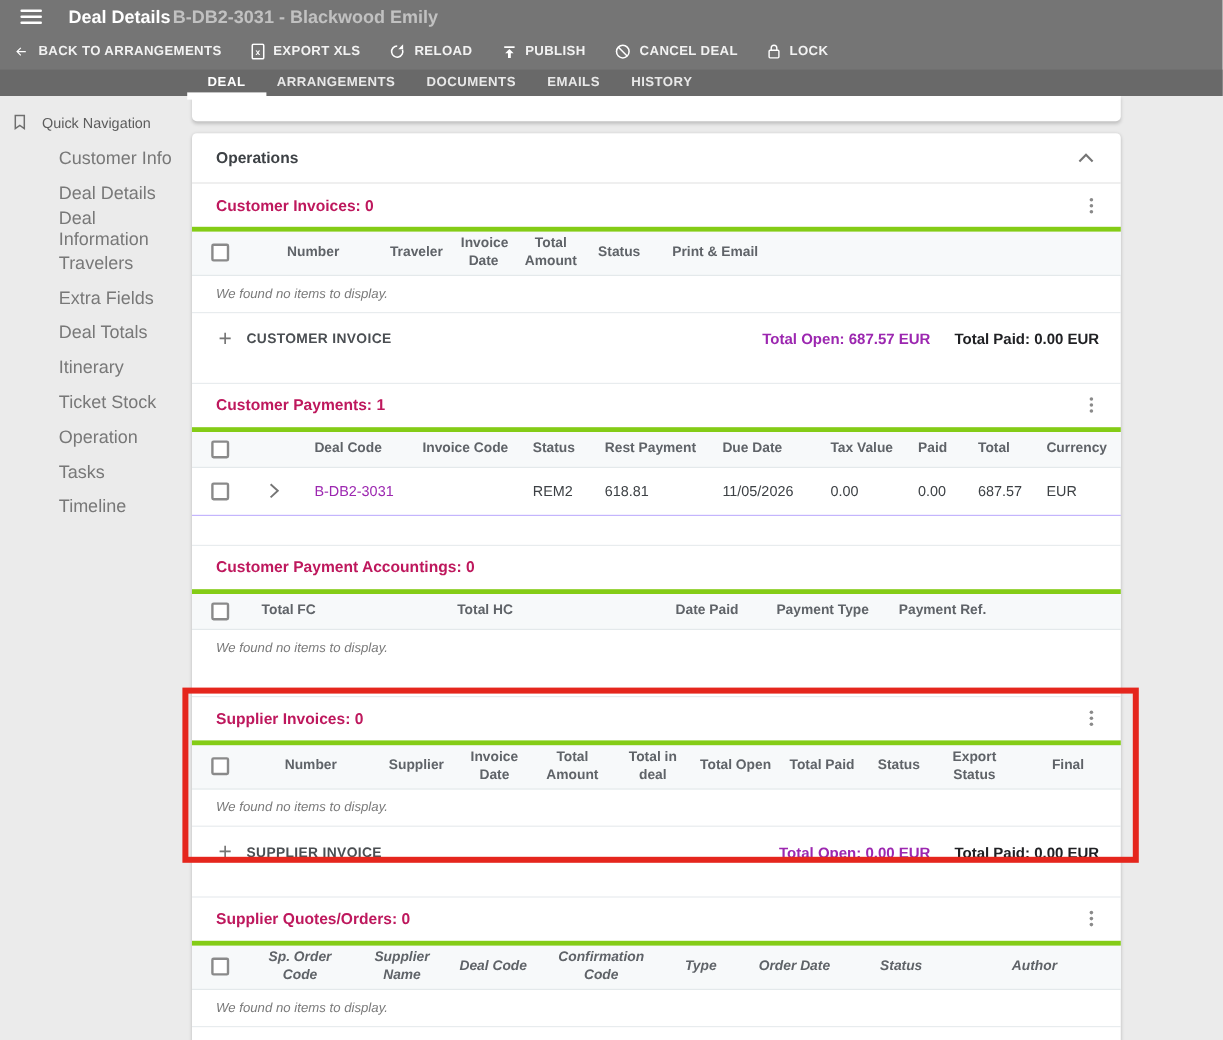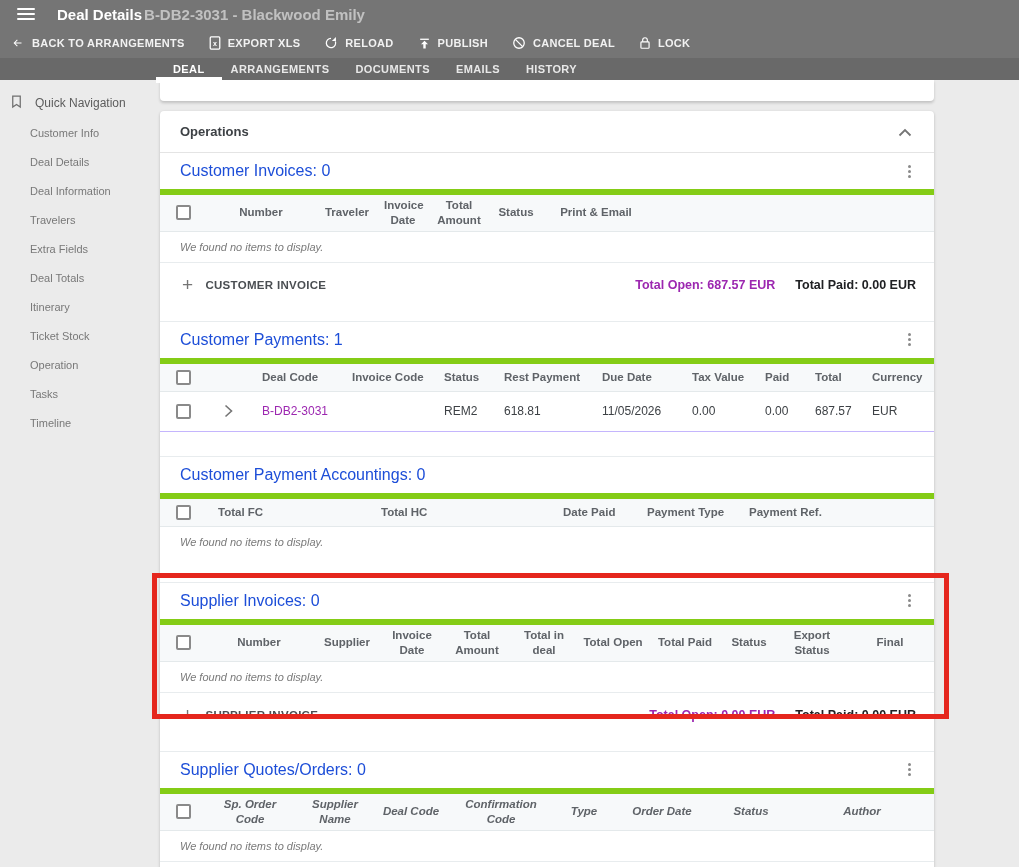--- a/index.html
+++ b/index.html
@@ -21,40 +21,40 @@
   .tool svg { display:block; }
   .tabbar { height:22px; background:#696969; display:flex; align-items:stretch; padding-left:160px; }
   .tab { position:relative; display:flex; align-items:center; padding:0 13px; font-size:11px; font-weight:bold;
          color:rgba(255,255,255,.85); letter-spacing:.4px; cursor:pointer; }
   .tab.active { color:#fff; }
   .tab.active::after { content:""; position:absolute; left:-4px; right:-4px; bottom:-3px; height:6px; background:#fff; }
   
   .sidebar { position:absolute; top:88px; left:0; width:154px; }
   .qnav-head { display:flex; align-items:center; gap:11px; height:30px; padding-left:9px;
                font-size:12px; color:#5c5c5c; }
-  .qnav-item { height:29px; display:flex; align-items:center; padding-left:30px; font-size:11px;
+  .qnav-item { height:29px; display:flex; align-items:center; padding-left:49px; font-size:15px;
                color:#787878; cursor:pointer; }
   
   .main { position:absolute; top:80px; left:160px; width:774px; }
   .card-partial { height:21px; background:#fff; border-radius:0 0 4px 4px;
                   box-shadow:0 2px 3px rgba(0,0,0,.18); }
   .card { margin-top:10px; background:#fff; border-radius:4px; box-shadow:0 1px 3px rgba(0,0,0,.22); }
   .ops-header { height:42px; display:flex; align-items:center; justify-content:space-between;
                 padding:0 22px 0 20px; border-bottom:1px solid #e4e4e4; }
   .ops-title { font-size:13px; font-weight:bold; color:#3d4145; }
   .sec { }
   .sec + .sec { border-top:1px solid #e8ecee; }
   .label-row { height:36px; display:flex; align-items:center; justify-content:space-between;
                padding:0 16px 0 20px; }
-  .sec-title { font-size:16px; font-weight:normal; color:#1d4ed8; }
+  .sec-title { font-size:13px; font-weight:bold; color:#be185d; }
   .kebab { width:18px; height:18px; display:flex; flex-direction:column; align-items:center;
            justify-content:center; gap:2px; cursor:pointer; }
   .kebab i { width:3px; height:3px; border-radius:50%; background:#8a8a8a; }
   .thead { display:grid; align-items:center; min-height:34px; background:#f7f9fa;
-           border-top:6px solid #84cc16; border-bottom:1px solid #e4e9eb;
+           border-top:4px solid #84cc16; border-bottom:1px solid #e4e9eb;
            font-size:11.5px; font-weight:bold; color:#5f6368; }
   .thead .c, .trow .c { padding:3px 6px; text-align:center; line-height:1.3; }
   .thead .l, .trow .l { padding:3px 2px 3px 12px; text-align:left; line-height:1.3; }
   .cbcell { display:flex; align-items:center; justify-content:center; }
   .checkbox { width:15px; height:15px; border:2px solid #8a8a8a; border-radius:2px; background:#fff; cursor:pointer; }
   .empty-row { height:31px; display:flex; align-items:center; padding-left:20px;
                font-size:11px; font-style:italic; color:#7a7a7a; border-bottom:1px solid #e8ecee; }
   .empty-row.noline { border-bottom:none; }
   .footer-row { height:44px; display:flex; align-items:center; justify-content:space-between; padding:0 18px 0 22px; }
   .add-btn { display:flex; align-items:center; gap:12px; font-size:11.5px; font-weight:bold;

